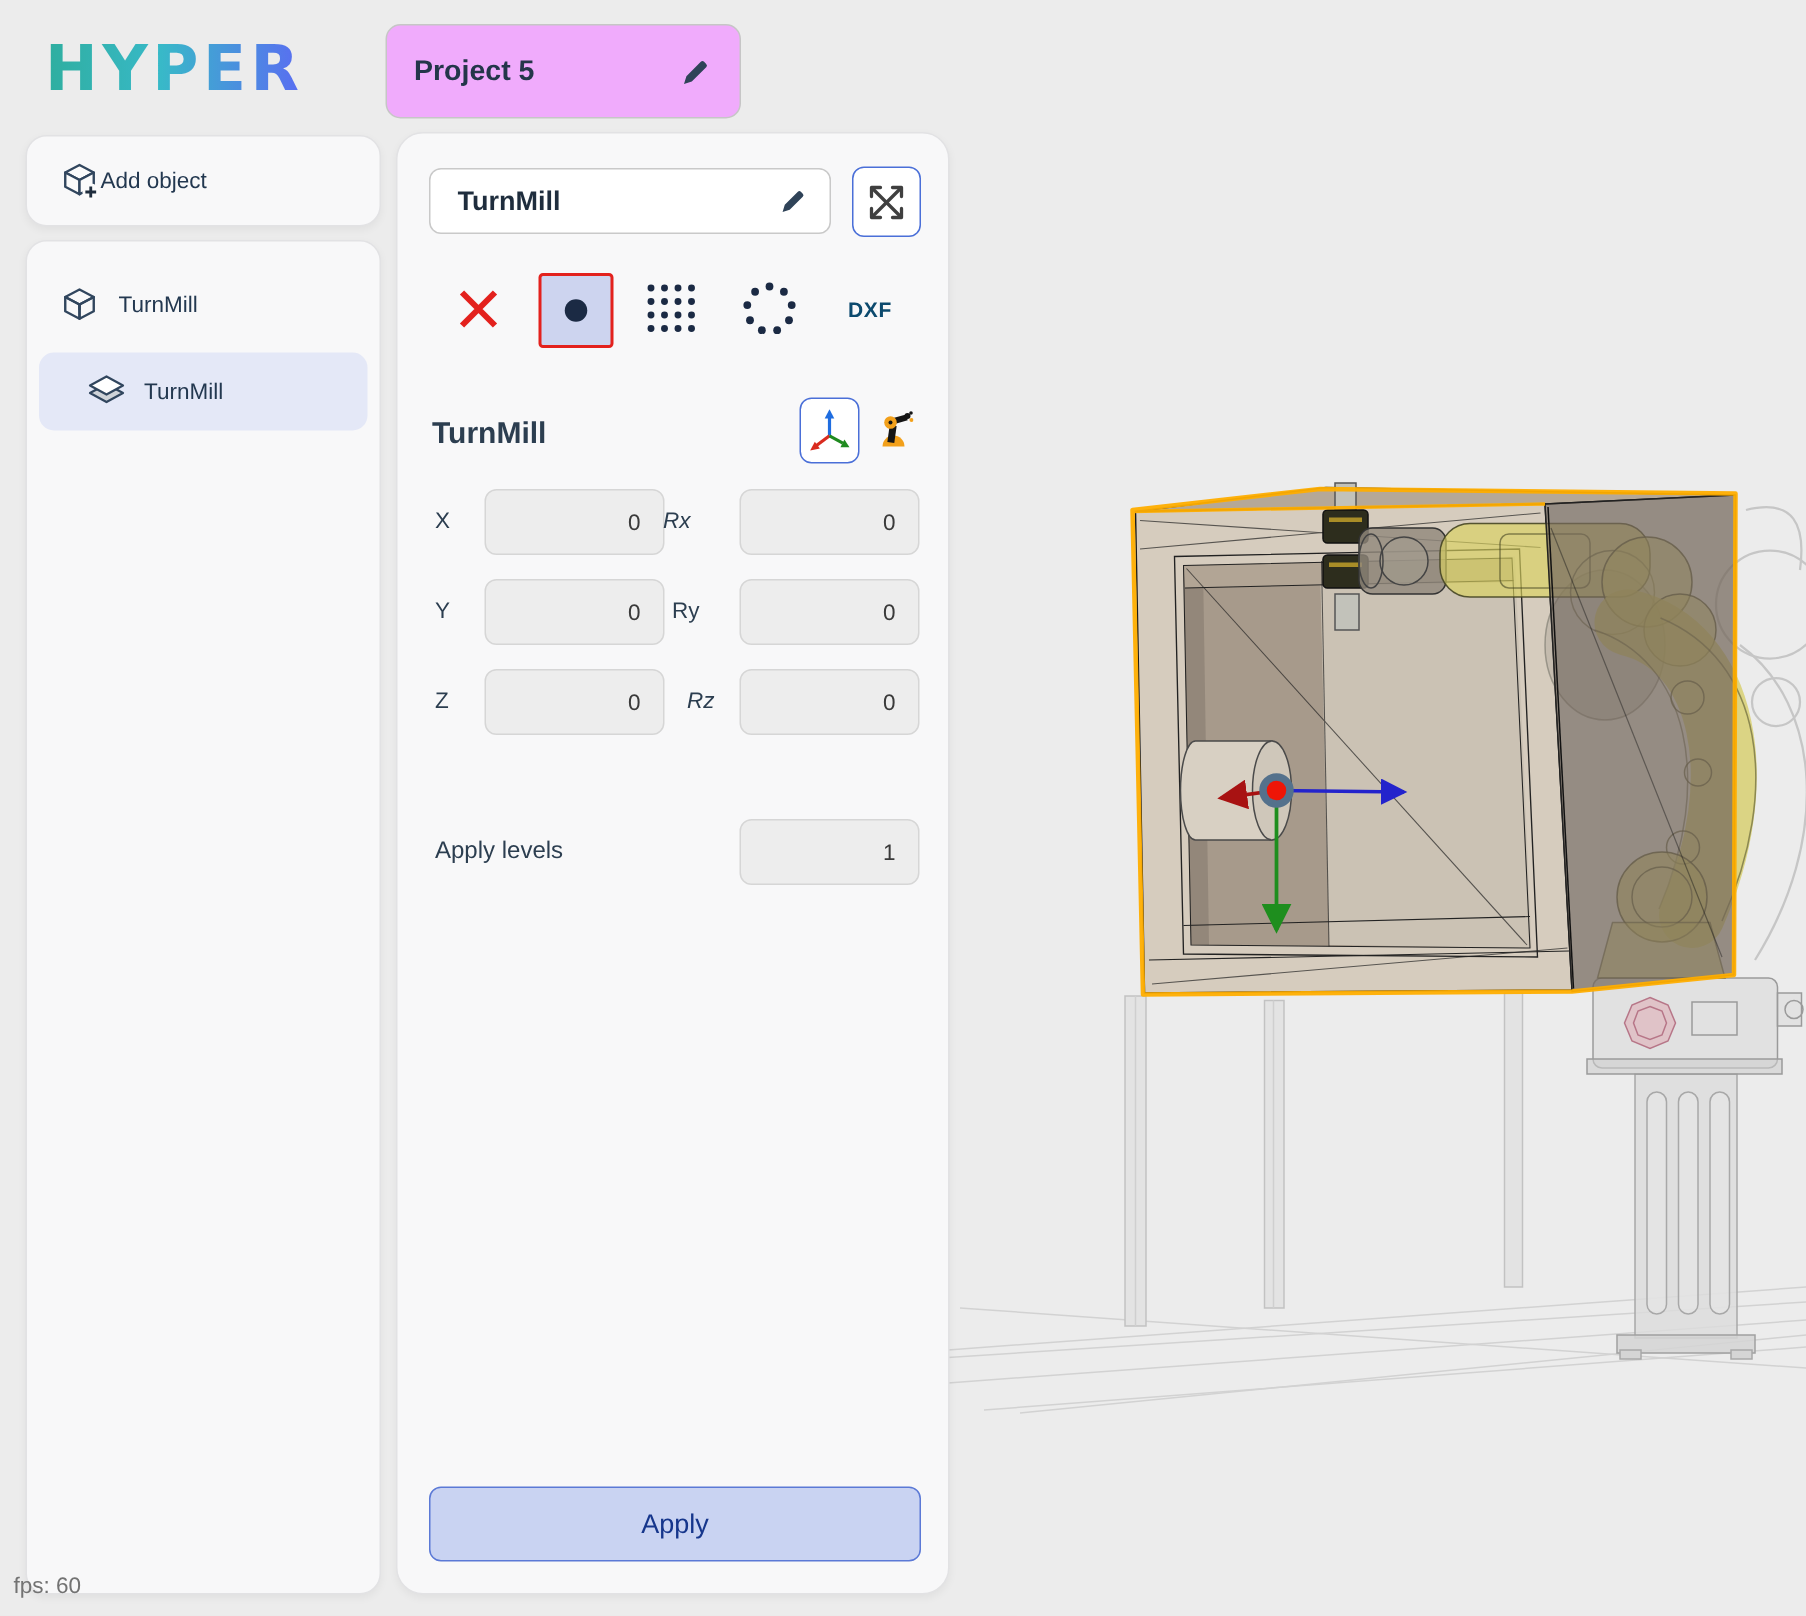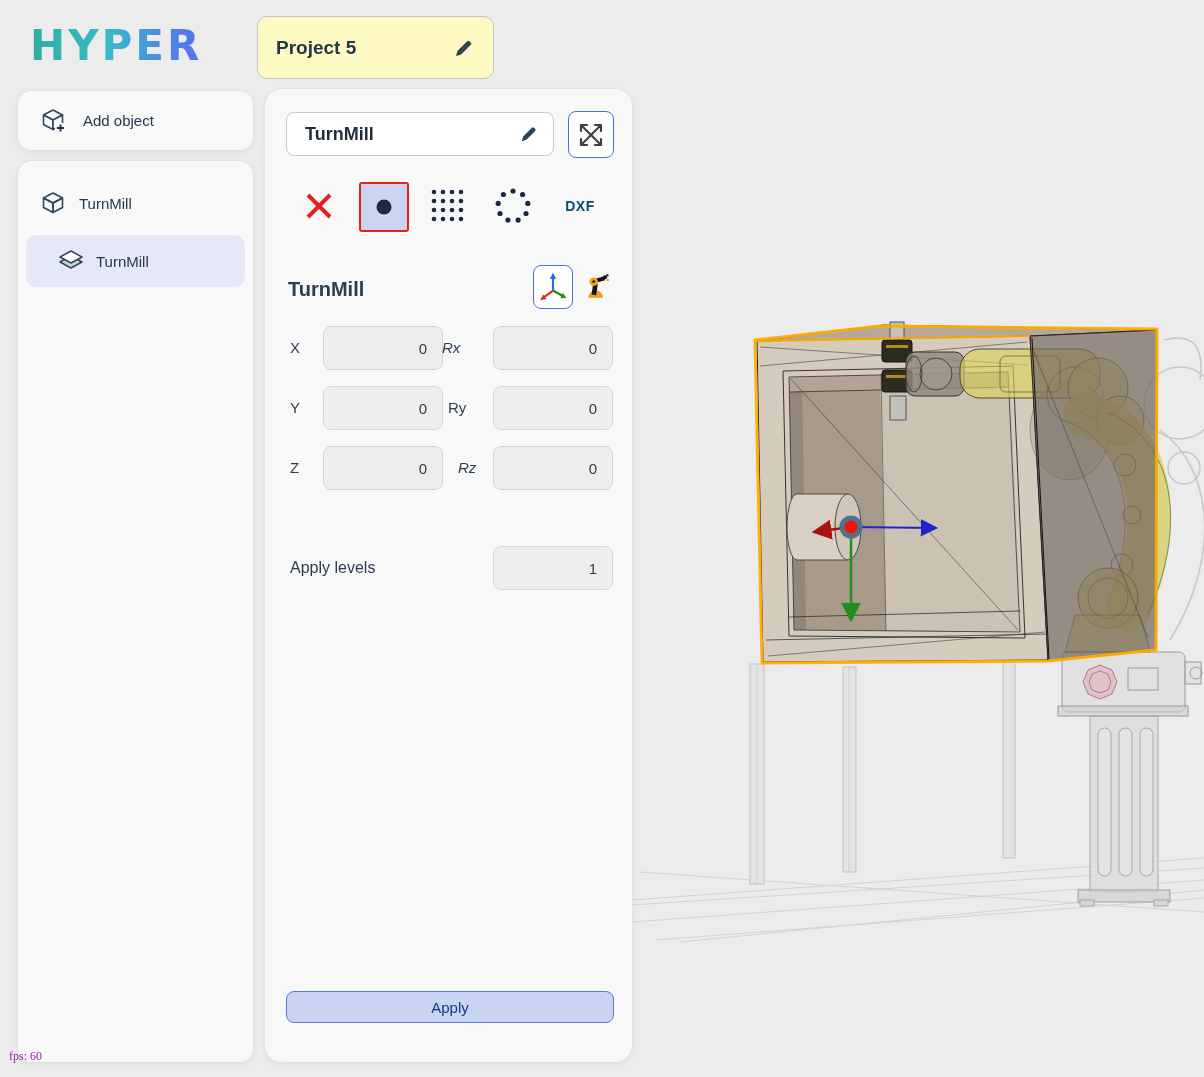--- a/index.html
+++ b/index.html
@@ -9,30 +9,30 @@
   svg.viewport{position:absolute;left:0;top:0;}
 
   
   .logo{position:absolute;left:30px;top:21px;font-family:"DejaVu Sans",sans-serif;
         font-size:42px;font-weight:700;letter-spacing:3px;color:#3a8fd0;}
   @supports ((-webkit-background-clip:text) or (background-clip:text)){
     .logo{background:linear-gradient(90deg,#2fae9f 0%,#38b9c8 45%,#5a6cf2 100%);
           -webkit-background-clip:text;background-clip:text;color:transparent;}
   }
   .project-btn{position:absolute;left:257px;top:16px;width:237px;height:63px;
-        background:#fef9c3;border:1px solid #c6c6c6;border-radius:10px;
+        background:#f0abfc;border:1px solid #c6c6c6;border-radius:10px;
         display:flex;align-items:center;justify-content:space-between;
         padding:0 18px;box-sizing:border-box;cursor:pointer;}
   .project-btn span{font-size:19px;font-weight:bold;color:#24364a;}
 
   
   .card{position:absolute;background:#f8f8f9;border:1px solid #e2e2e4;
         border-radius:14px;box-shadow:0 2px 6px rgba(0,0,0,.05);box-sizing:border-box;}
   .add-object{left:17px;top:90px;width:237px;height:61px;display:flex;
-        align-items:center;gap:16px;padding-left:22px;cursor:pointer;}
+        align-items:center;gap:0;padding-left:22px;cursor:pointer;}
   .tree-card{left:17px;top:160px;width:237px;height:903px;}
   .tree-row{display:flex;align-items:center;gap:12px;font-size:15px;cursor:pointer;}
   .tree-root{margin:24px 0 0 22px;height:36px;}
   .tree-child-sel{margin:14px 8px 0 8px;height:52px;border-radius:10px;
         background:#e4e8f7;padding-left:32px;}
   .tree-child{margin:8px 8px 0 8px;height:44px;padding-left:32px;}
   .lbl{font-size:15px;color:#233850;}
 
   
   .inspector{left:264px;top:88px;width:369px;height:975px;border-radius:18px;}
@@ -60,25 +60,25 @@
         background:#fff;border:1.5px solid #4a6fd8;border-radius:8px;
         display:flex;align-items:center;justify-content:center;cursor:pointer;}
   .robot-btn{position:absolute;left:314px;top:178px;width:36px;height:40px;
         display:flex;align-items:center;justify-content:center;cursor:pointer;
         background:transparent;border:none;}
   .frow-label{position:absolute;font-size:15px;color:#2c3e50;line-height:44px;}
   .fld{position:absolute;width:120px;height:44px;background:#ededed;
         border:1px solid #d6d6d6;border-radius:8px;box-sizing:border-box;
         text-align:right;padding:0 15px;font-size:15px;color:#3a3a3a;outline:none;
         font-family:"Liberation Sans",sans-serif;}
-  .apply-btn{position:absolute;left:21px;top:902px;width:328px;height:32px;
+  .apply-btn{position:absolute;left:21px;top:902px;width:328px;height:50px;
         background:#c9d3f2;border:1.5px solid #5b79d6;border-radius:8px;
-        font-size:15px;color:#16368c;cursor:pointer;
+        font-size:18px;color:#16368c;cursor:pointer;
         font-family:"Liberation Sans",sans-serif;}
-  .fps{position:absolute;left:9px;top:1049px;font-size:12px;color:#a21caf;font-family:Liberation Serif, serif;}
+  .fps{position:absolute;left:9px;top:1049px;font-size:15px;color:#737373;}
 </style>
 </head>
 <body>
 
 <div class="stage">
 
   <svg class="viewport" width="1204" height="1077" viewBox="0 0 1204 1077">
     <defs>
       <marker id="ar" markerWidth="9" markerHeight="8" refX="7" refY="4" orient="auto">
           <path d="M0,0 L8,4 L0,8 Z" fill="#a81212"></path>

